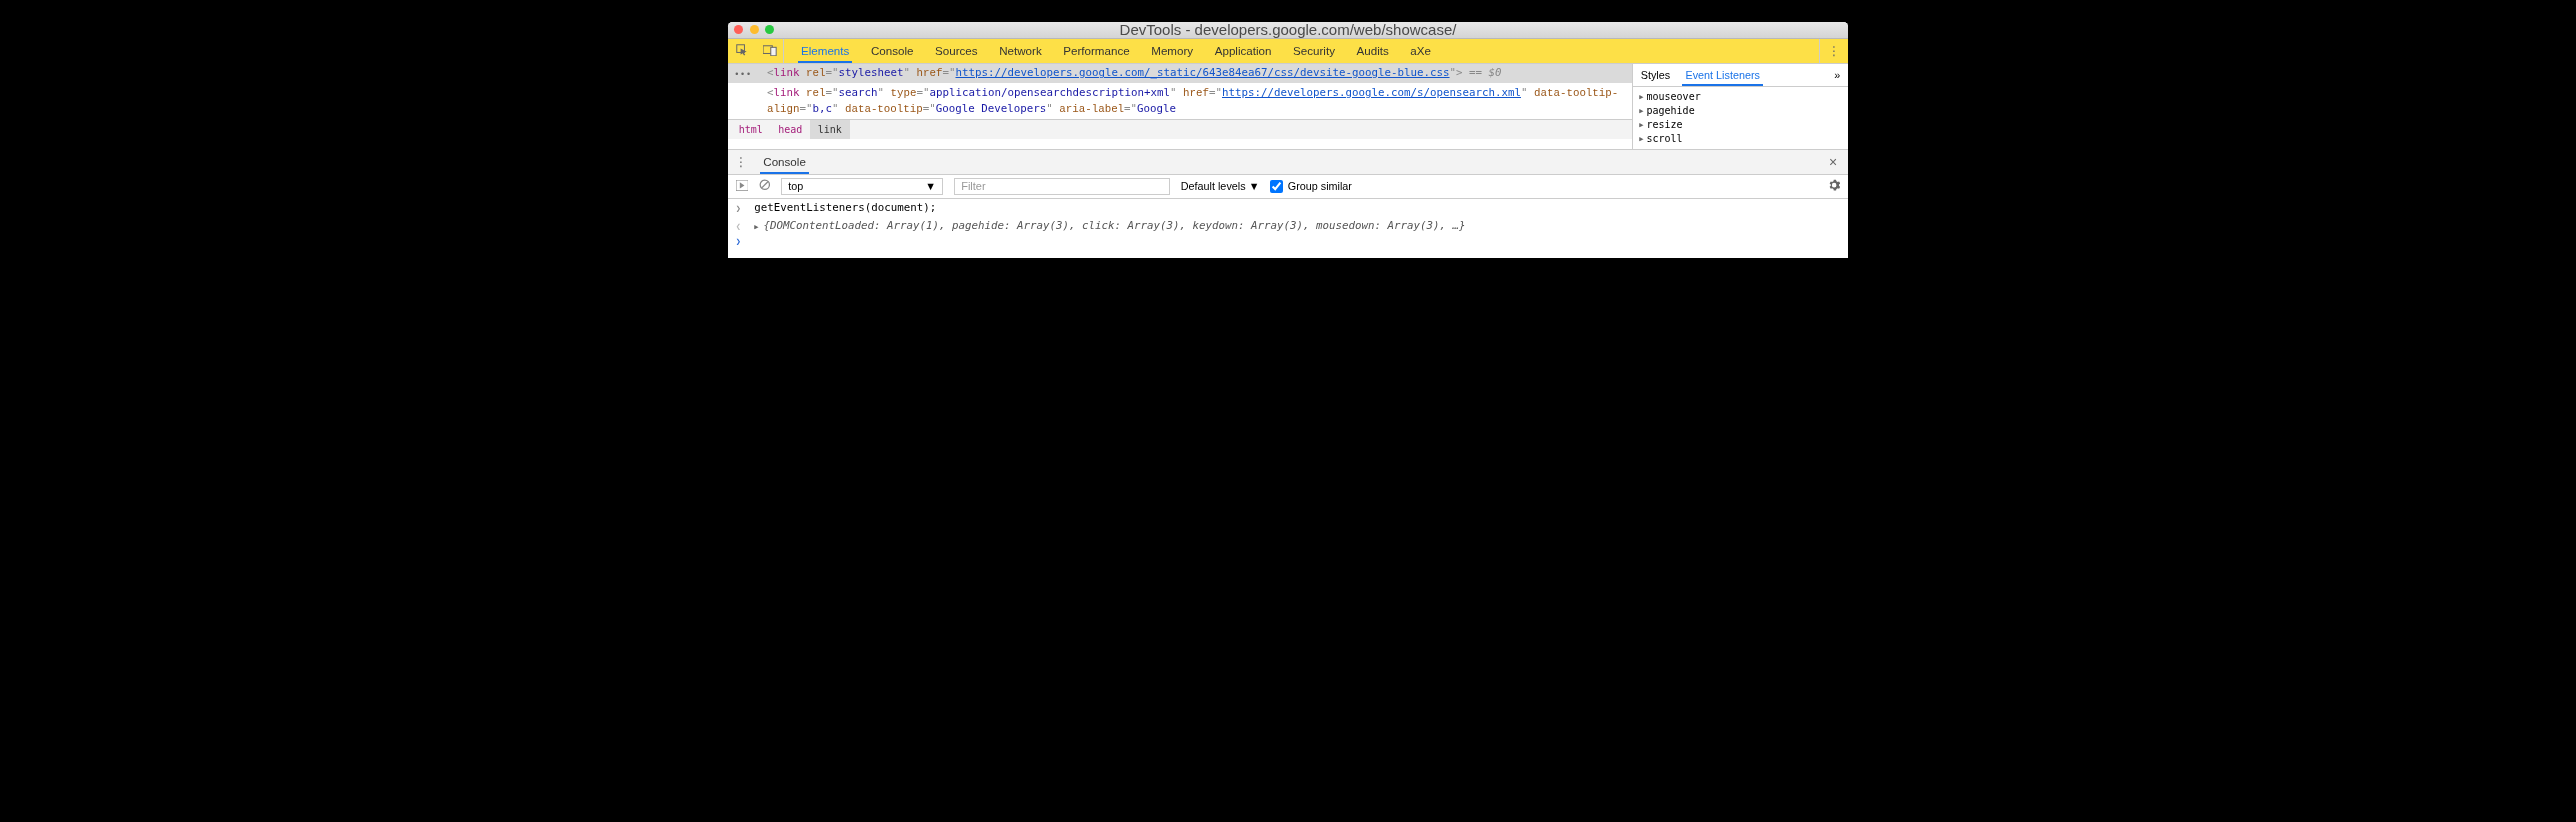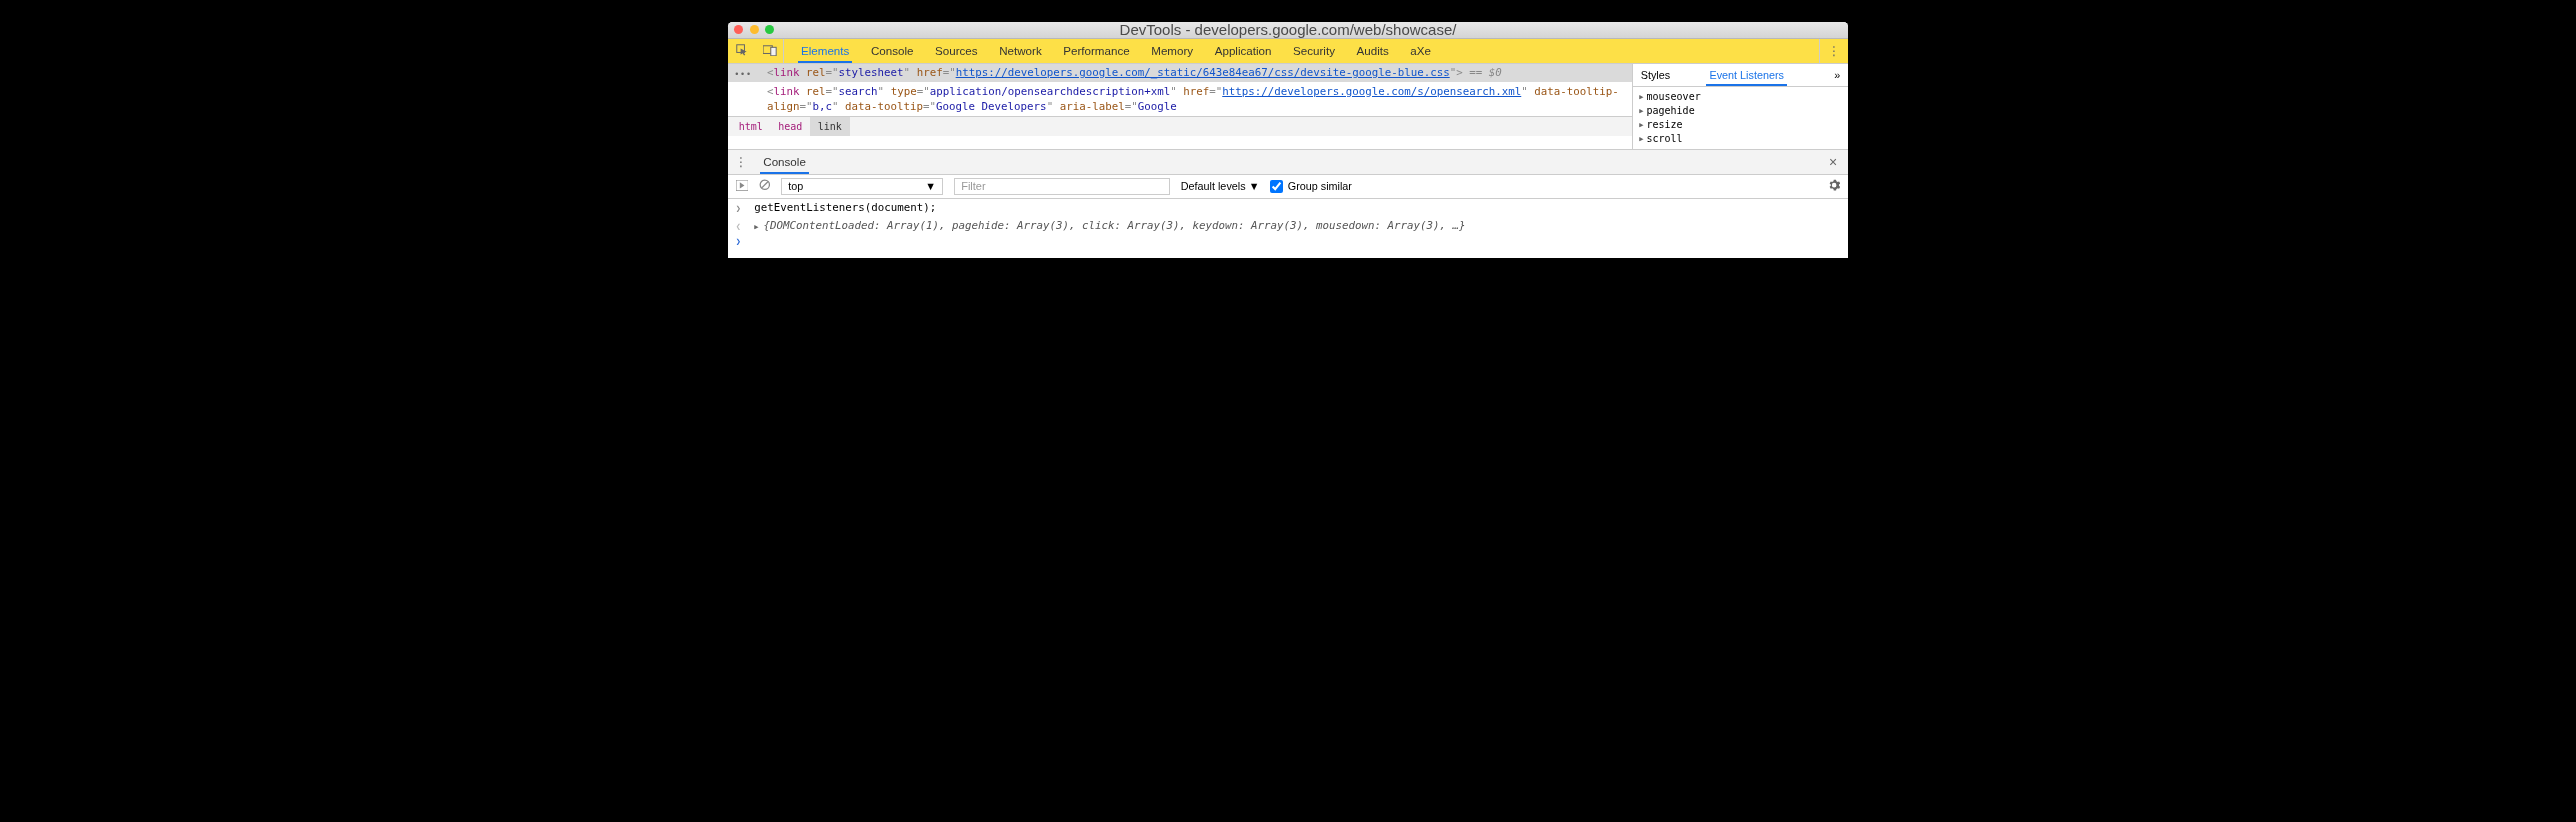--- a/index.html
+++ b/index.html
@@ -22,29 +22,29 @@
 .tabbar-right { margin-left: auto; display: flex; height: 100%; border-left: 0.8px solid #ccc; }
 .kebab { width: 28px; display: flex; align-items: center; justify-content: center; font-size: 12.3px; color: #666; }
 .main { display: flex; }
 .elpanel { flex: 1; }
 .dom { font-family: Menlo, monospace; font-size: 10.8px; }
 .line { padding: 1.5px 0 1.5px 39px; position: relative; line-height: 15.4px; }
 .line.sel { background: #dadada; }
 .line .dots { position: absolute; left: 6.2px; top: 3.1px; color: #666; letter-spacing: 0.8px; font-size: 8.5px; }
 .t-punc { color: #8b8b8b; }
 .t-tag { color: #a41d7a; }
-.t-attr { color: #9a5617; }
+.t-attr { color: #9a5617; font-family: Liberation Mono, monospace; }
 .t-val { color: #1a1aa6; }
 .t-url { color: #1155cc; text-decoration: underline; }
 .sel0 { color: #888; font-style: italic; }
 .breadcrumb { display: flex; align-items: center; background: #f3f3f3; border-top: 0.8px solid #ccc; height: 20px; padding-left: 3.1px; font-family: Menlo, monospace; font-size: 10px; }
 .crumb { padding: 0 7.7px; height: 100%; display: flex; align-items: center; color: #a41d7a; }
 .crumb.last { background: #dadada; color: #333; }
 .sidepanel { width: 216px; border-left: 0.8px solid #ccc; }
-.sidetabs { display: flex; align-items: center; height: 23px; border-bottom: 0.8px solid #ccc; font-size: 10.8px; gap: 24px; }
+.sidetabs { display: flex; align-items: center; height: 23px; border-bottom: 0.8px solid #ccc; font-size: 10.8px; }
 .stab { padding: 0 7.7px; height: 100%; display: flex; align-items: center; position: relative; }
 .stab.active { color: #1a73e8; }
 .stab.active::after { content: ""; position: absolute; bottom: 0; left: 4.6px; right: 4.6px; height: 1.5px; background: #1a73e8; }
 .sidemore { margin-left: auto; padding: 0 7.7px; font-size: 10.8px; }
 .ev-list { padding: 3.1px 6.2px; font-family: Menlo, monospace; font-size: 10px; }
 .ev-item { display: flex; align-items: center; padding: 1.5px 0; }
 .tri { font-size: 7px; margin-right: 3.1px; color: #666; }
 .drawer-head { display: flex; align-items: center; height: 25px; border-top: 0.8px solid #ccc; background: #f3f3f3; }
 .drawer-kebab { width: 26px; display: flex; align-items: center; justify-content: center; font-size: 12.3px; color: #666; }
 .drawer-tab { padding: 0 9.3px; height: 100%; display: flex; align-items: center; font-size: 11.6px; color: #333; position: relative; }

